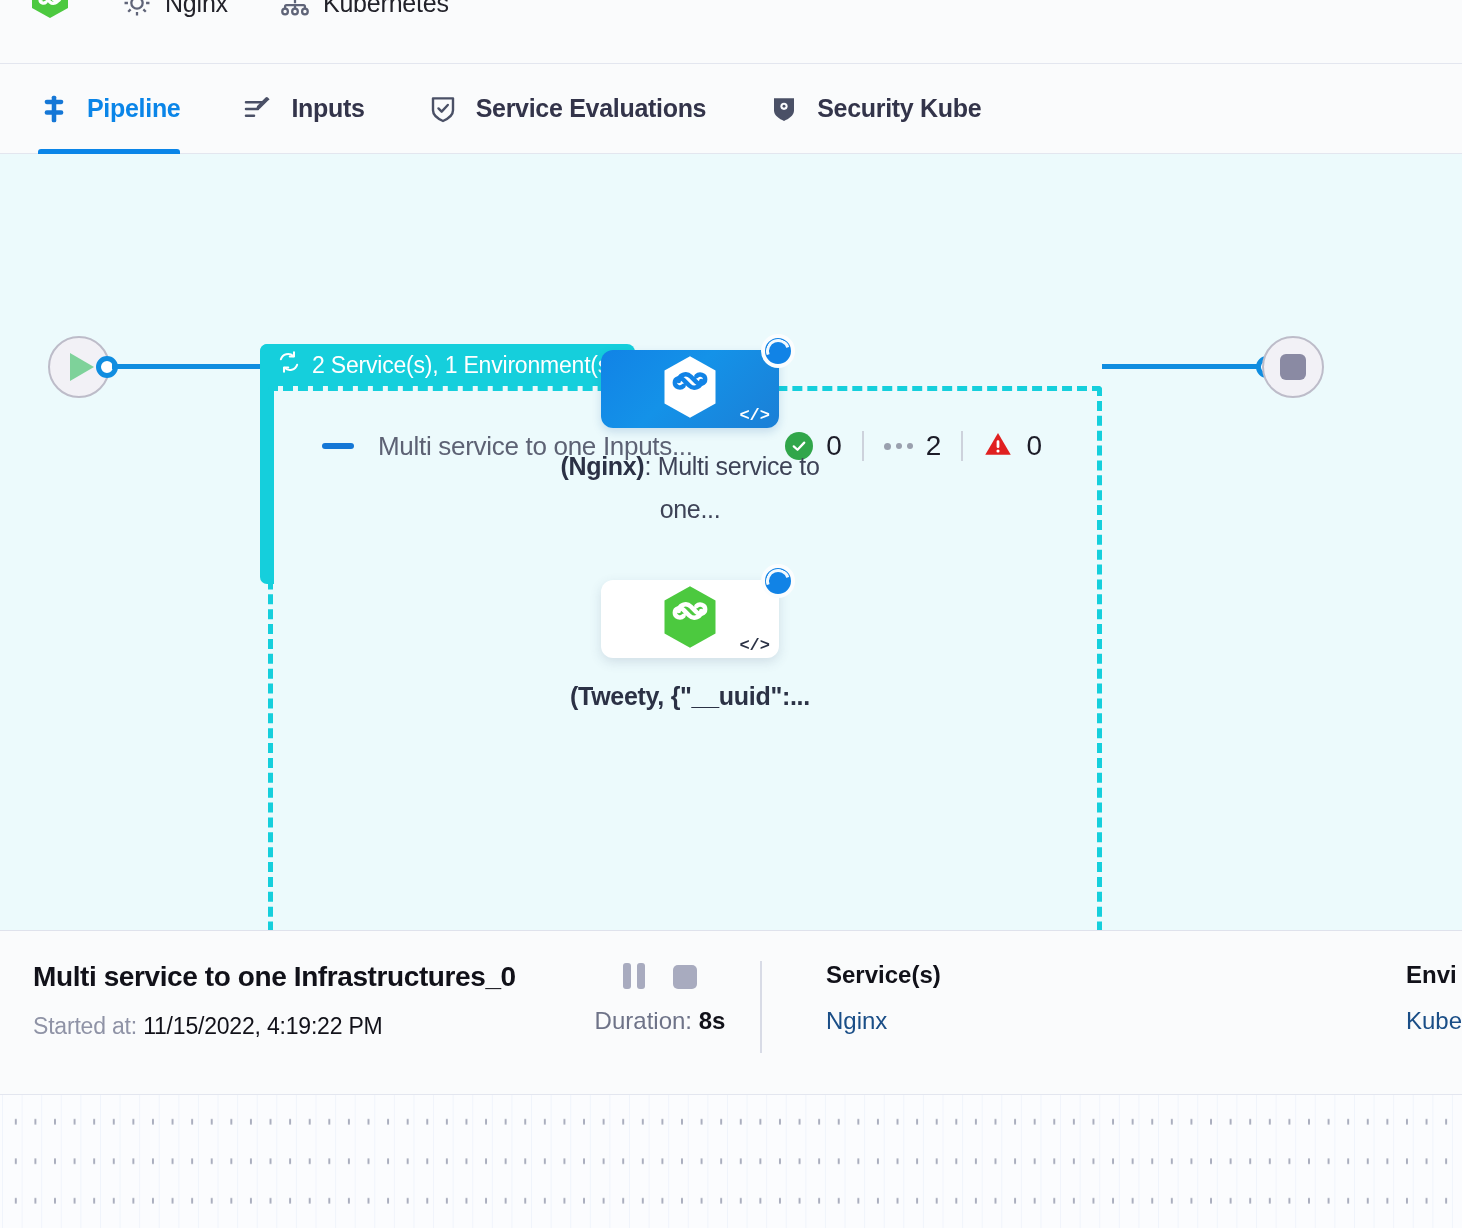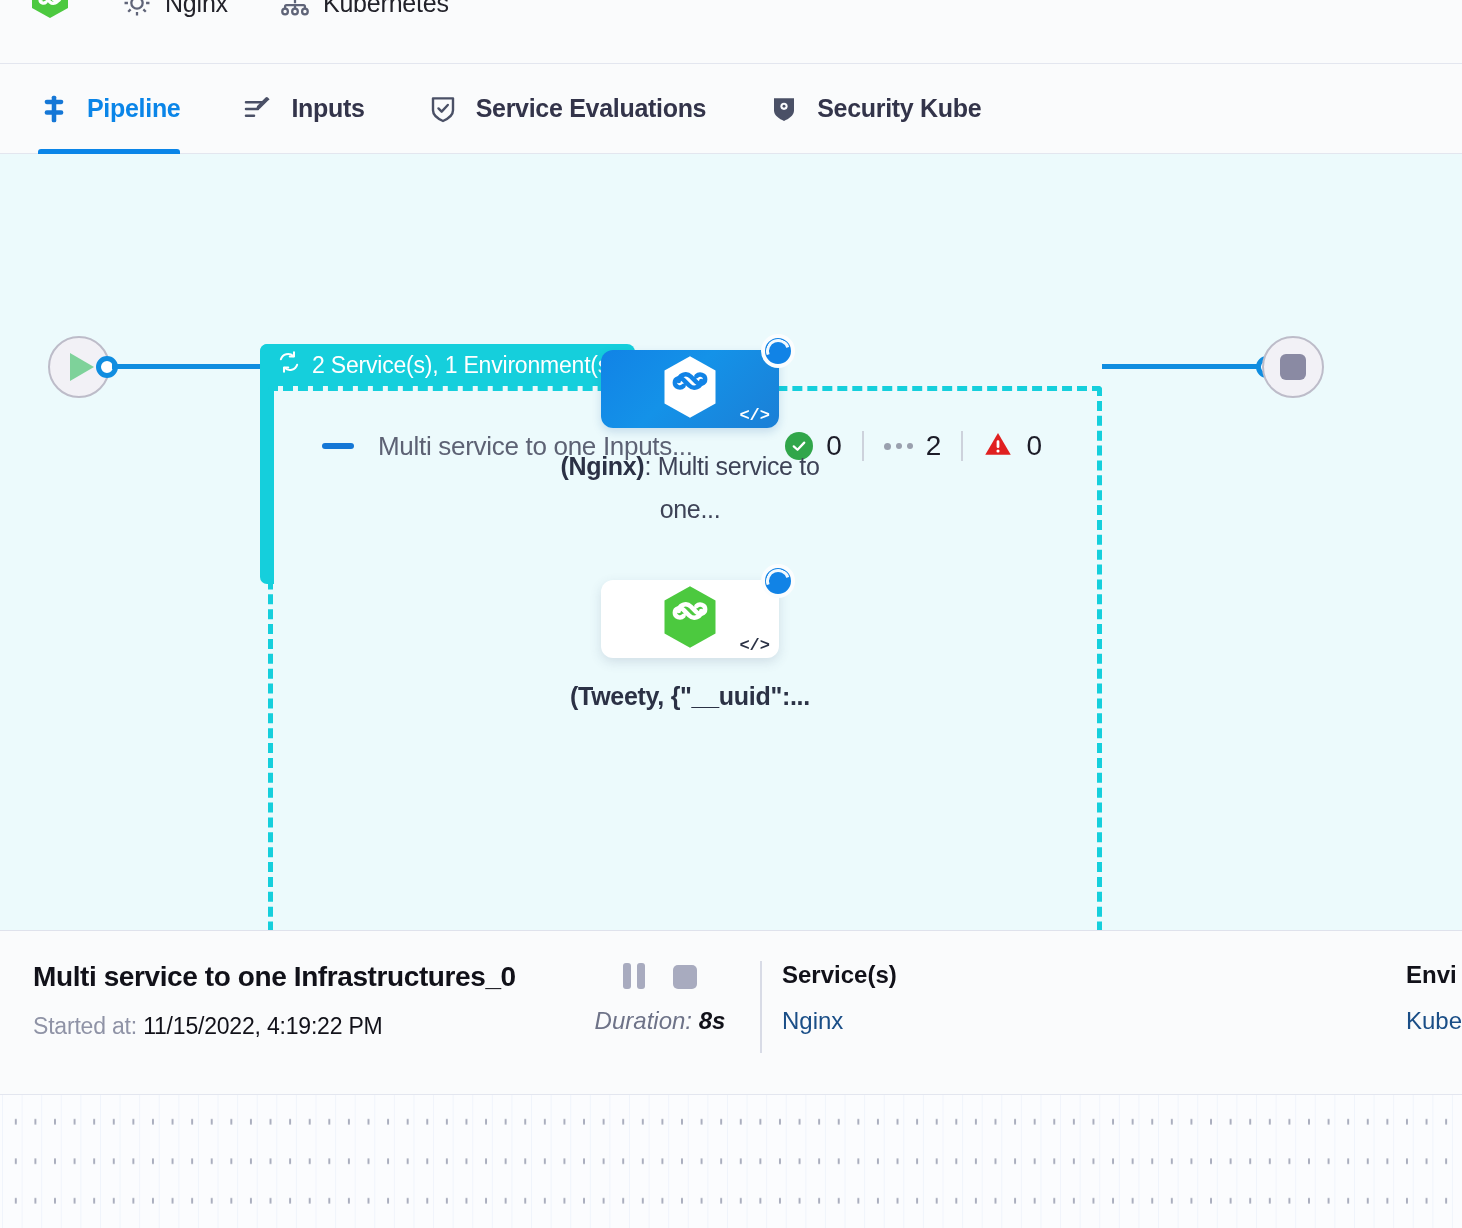--- a/index.html
+++ b/index.html
@@ -143,29 +143,29 @@
   
   .detail-panel {
     position: absolute; left: 0; top: 930px; width: 1462px; height: 165px;
     background: #fafbfc; border-top: 1px solid #dfe2ec; border-bottom: 1px solid #e3e6ef;
     display: flex; align-items: flex-start; padding-top: 30px; overflow: hidden;
   }
   .dp-left { padding-left: 33px; width: 560px; }
   .dp-title { font-size: 28px; font-weight: bold; color: #111119; letter-spacing: -.4px; white-space: nowrap; }
   .dp-sub { margin-top: 20px; font-size: 23px; color: #111119; letter-spacing: -.2px; white-space: nowrap; }
   .dp-sub .muted { color: #8f93a6; }
-  .dp-mid { width: 200px; display: flex; flex-direction: column; align-items: center; padding-top: 2px; font-style: italic; }
+  .dp-mid { width: 200px; display: flex; flex-direction: column; align-items: center; padding-top: 2px; }
   .transport { display: flex; align-items: center; gap: 28px; }
   .pause-btn { display: flex; gap: 6px; cursor: pointer; }
   .pause-btn i { display: block; width: 8px; height: 26px; border-radius: 3px; background: #a8abbf; }
   .stop-btn { width: 24px; height: 24px; border-radius: 5px; background: #a8abbf; cursor: pointer; margin-top: 1px; }
   .dp-duration { margin-top: 18px; font-size: 24px; color: #6e7388; white-space: nowrap; }
   .dp-duration b { color: #111119; font-weight: bold; }
   .vdiv { width: 2px; height: 92px; background: #d8dbe6; margin: 0 0 0 0; }
-  .dp-col { padding-left: 20px; }
+  .dp-col { padding-left: 64px; }
   .dp-col-title { font-size: 24px; font-weight: bold; color: #111119; white-space: nowrap; }
   .dp-col-link { margin-top: 18px; font-size: 24px; color: #1a4e87; white-space: nowrap; cursor: pointer; }
 
   
   .dot-grid {
     position: absolute; left: 0; top: 1095px; width: 1462px; height: 133px;
     background-color: #fbfcfe;
     background-image: radial-gradient(#a9adbd 1.3px, transparent 1.4px);
     background-size: 19.6px 39.5px; background-position: 6px 7px;
   }

